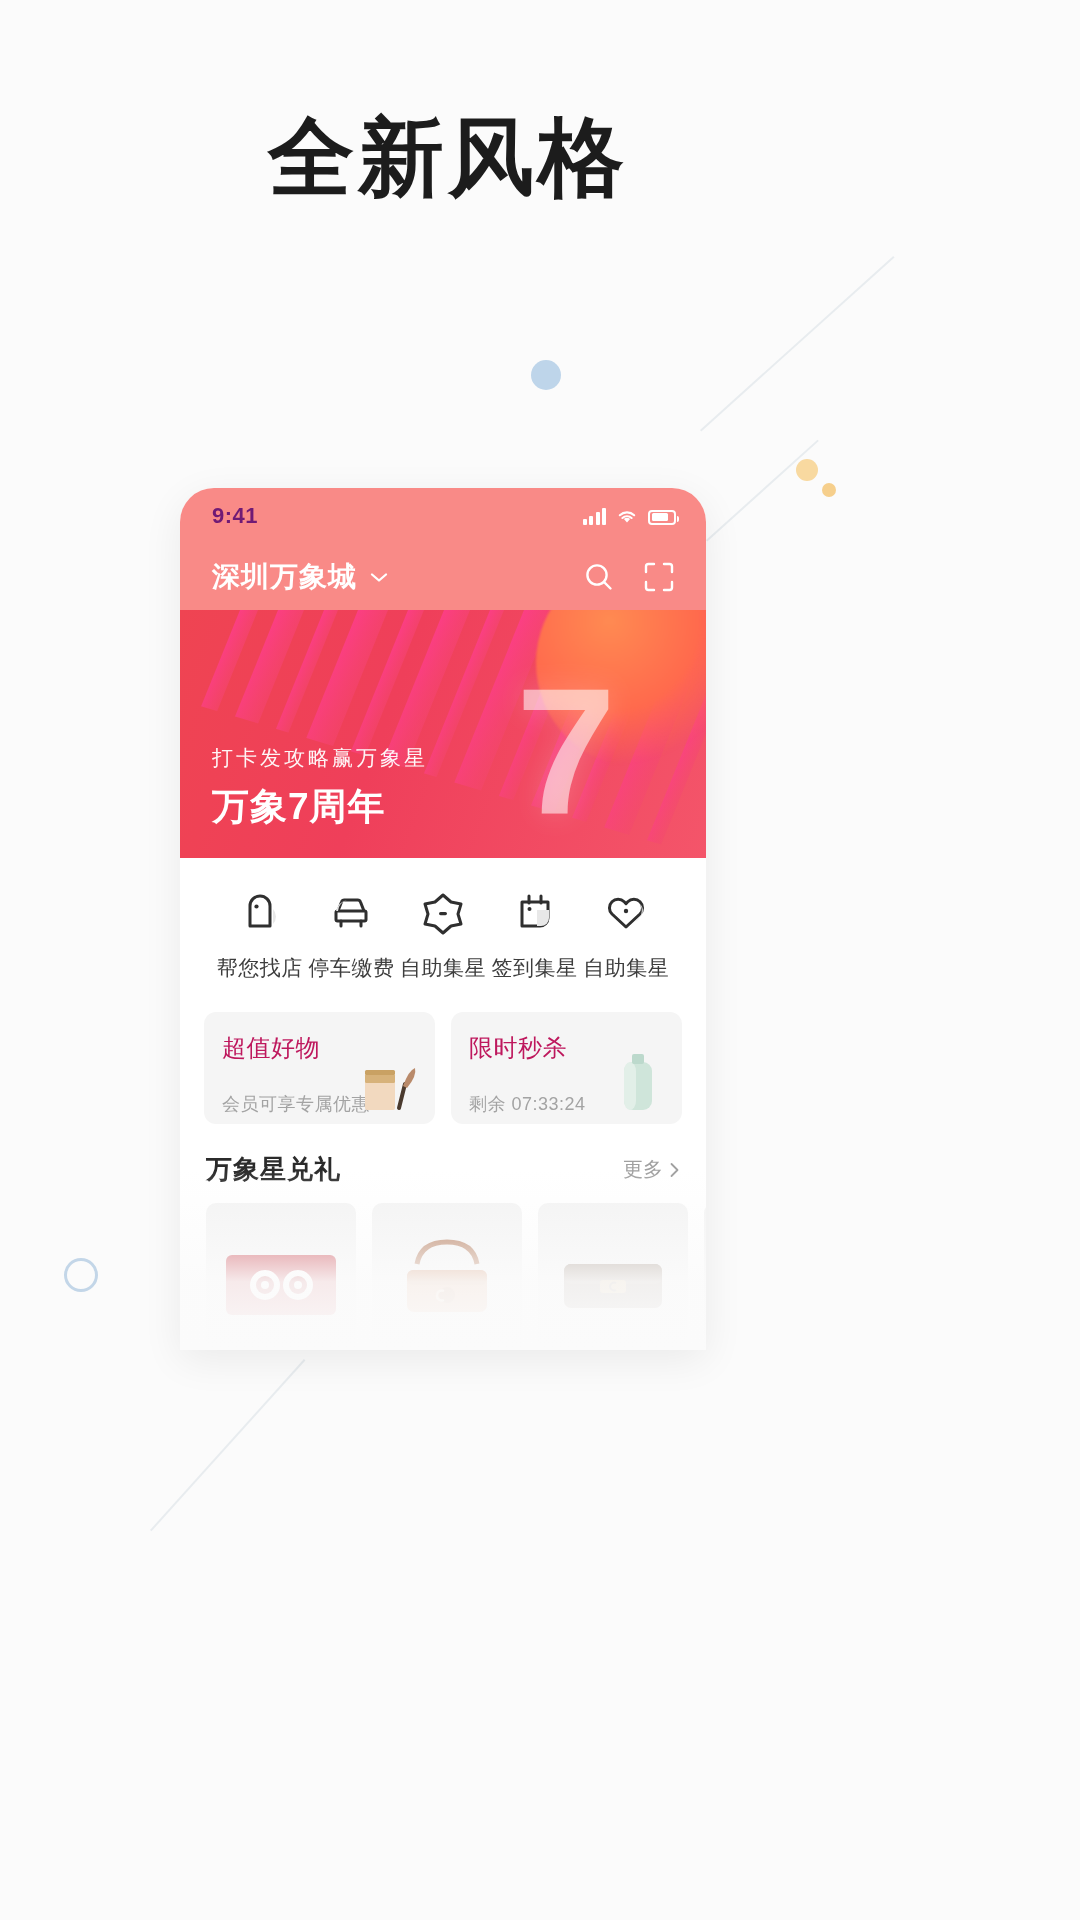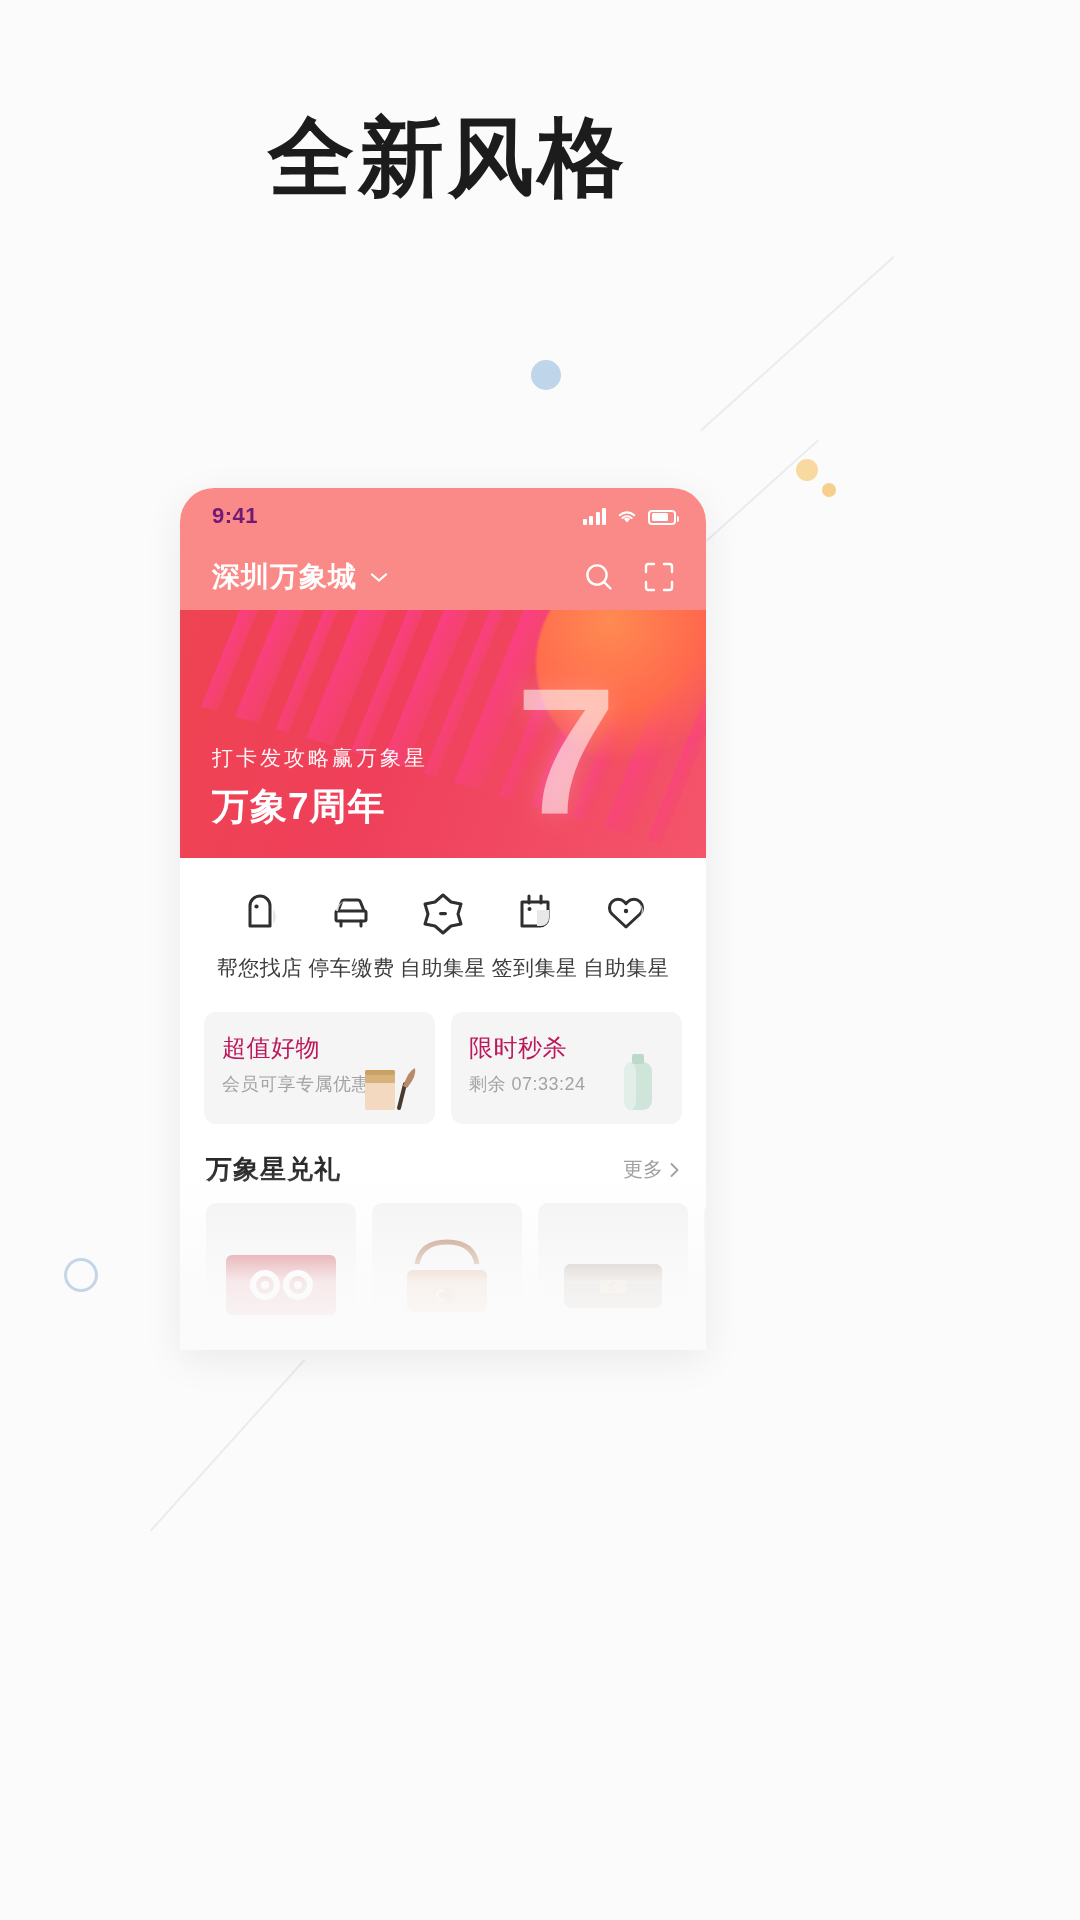--- a/index.html
+++ b/index.html
@@ -104,21 +104,21 @@
   .qicon { width:56px; height:56px; position:relative; }
   .qlabel { font-size:21px; color:#3d3d3d; letter-spacing:.5px; white-space:nowrap; }
 
   
   .promos { display:flex; gap:16px; padding:6px 24px 20px 24px; background:#fff; }
   .promo {
     flex:1; height:112px; background:#f5f5f5; border-radius:12px;
     padding:20px 18px; position:relative; overflow:hidden;
   }
   .promo-title { font-size:24px; font-weight:normal; color:#be185d; letter-spacing:.5px; }
-  .promo-sub { font-size:18px; color:#a3a3a3; margin-top:8px; letter-spacing:.5px; }
+  .promo-sub { font-size:18px; color:#a3a3a3; margin-top:28px; letter-spacing:.5px; }
   .promo-img { position:absolute; right:14px; bottom:8px; width:62px; height:72px; }
 
   
   .gifts { background:#fff; padding:8px 0 0 0; }
   .gift-head {
     display:flex; align-items:center; justify-content:space-between;
     padding:0 26px 16px 26px;
   }
   .gift-title { font-size:26px; font-weight:bold; color:#2b2b2b; letter-spacing:1px; }
   .gift-more { font-size:20px; color:#a0a0a0; display:flex; align-items:center; gap:6px; }

